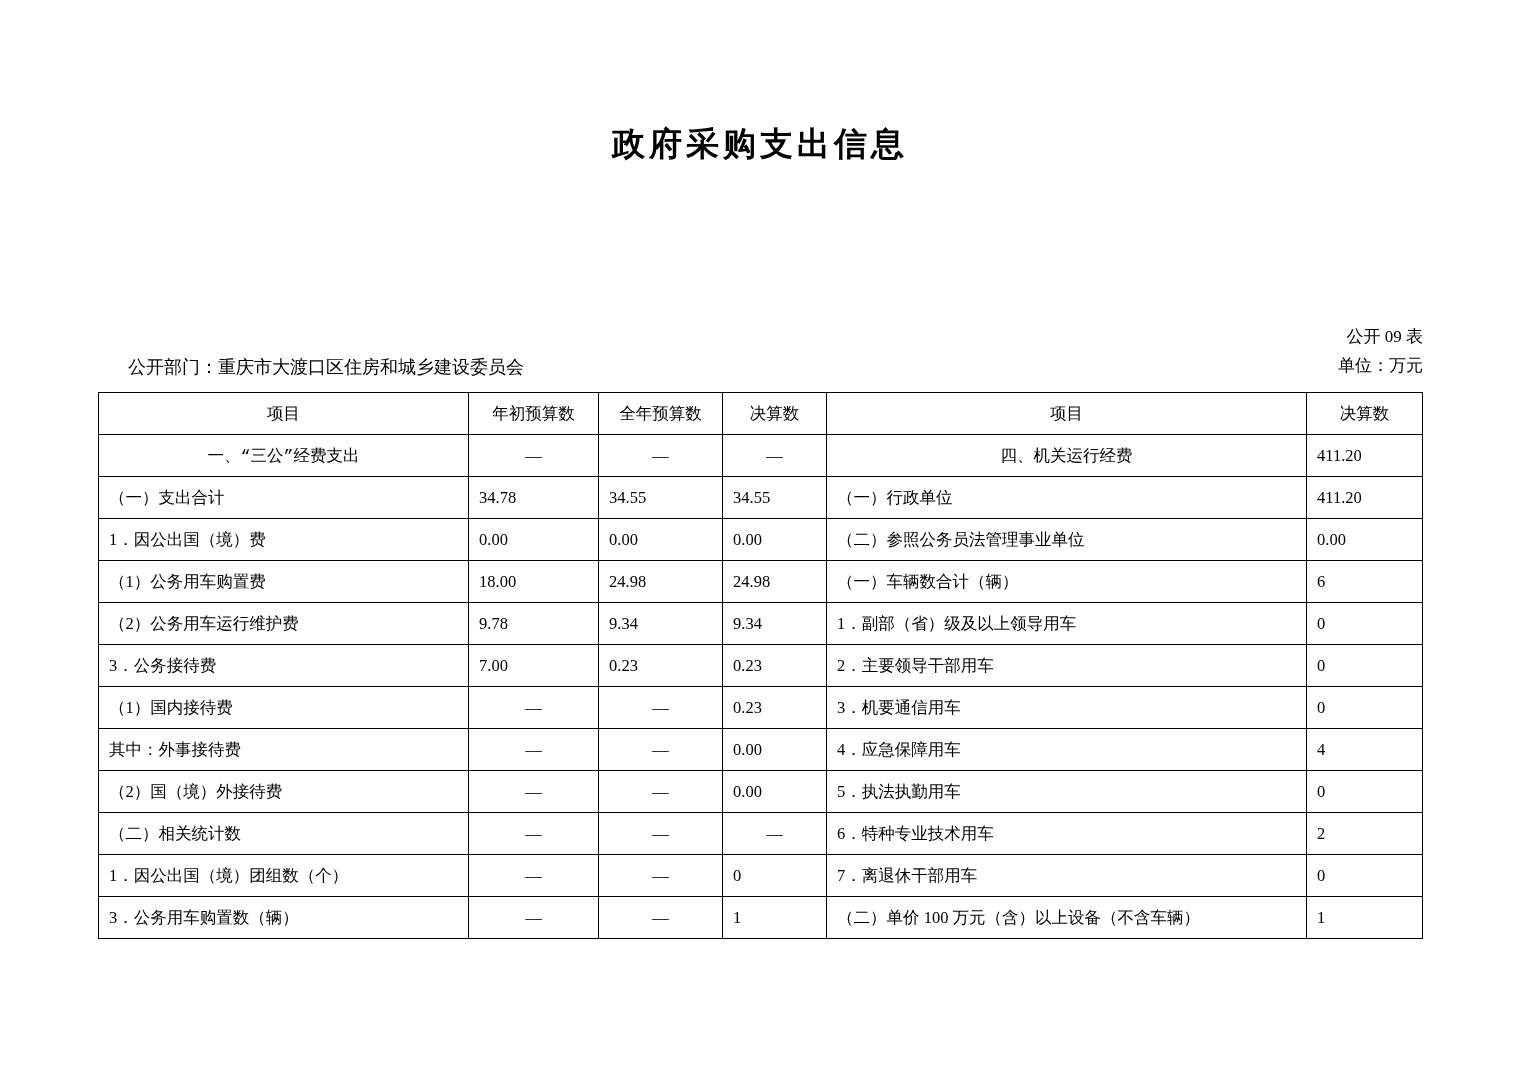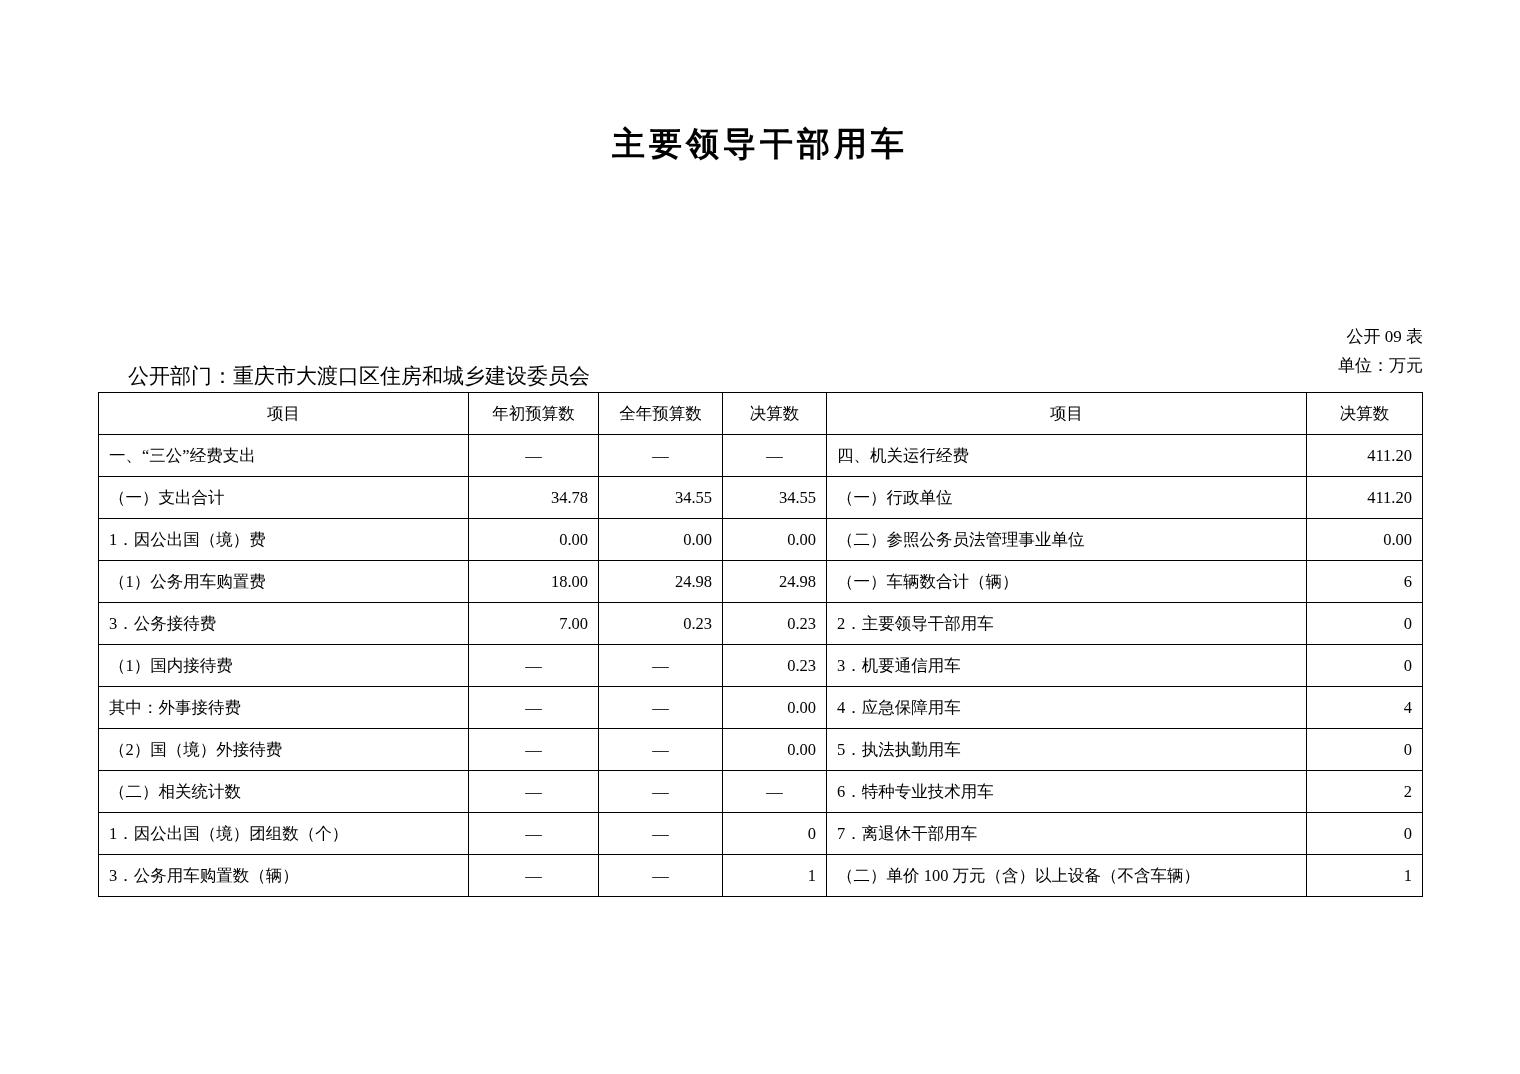--- a/index.html
+++ b/index.html
@@ -33,22 +33,22 @@
     position: absolute;
     right: 97px;
     top: 200px;
     text-align: right;
     font-size: 17px;
     line-height: 29px;
   }
   .meta-left {
     position: absolute;
     left: 128px;
-    top: 240px;
-    font-size: 21px;
+    top: 233px;
+    font-size: 18px;
   }
   table.main {
     position: absolute;
     left: 98px;
     top: 270px;
     border-collapse: collapse;
     width: 1324px;
     table-layout: fixed;
   }
   table.main td, table.main th {
@@ -67,43 +67,44 @@
   col.c4 { width: 480px; }
   col.c5 { width: 116px; }
 
   .hdr {
     text-align: center;
     font-weight: bold;
     font-family: "Liberation Sans", "DejaVu Sans", sans-serif;
     font-size: 16.5px;
   }
   .num {
-    text-align: right;
+    text-align: left;
   }
   .dash {
     text-align: center;
   }
   .lbl {
     text-align: left;
   }
   .bold {
     font-weight: bold;
-    font-family: Liberation Serif, serif;
+    font-family: Liberation Mono, monospace;
+    text-align: center;
   }
   .i1 { padding-left: 10px; }
   .i2 { padding-left: 26px; margin-left: 28px; }
   .i3 { padding-left: 42px; margin-left: 16px; }
   .i4 { padding-left: 60px; }
 </style>
 </head>
 <body>
 
 <div class="page">
 
-  <div class="doc-title">主要领导干部用车</div>
+  <div class="doc-title">政府采购支出信息</div>
 
   <div class="meta-right">
     <div>公开 09 表</div>
     <div>单位：万元</div>
   </div>
 
   <div class="meta-left">公开部门：重庆市大渡口区住房和城乡建设委员会</div>
 
   <table class="main">
     <colgroup>
@@ -151,20 +152,28 @@
         </tr>
         <tr>
           <td class="lbl i3">（1）公务用车购置费</td>
           <td class="num">18.00</td>
           <td class="num">24.98</td>
           <td class="num">24.98</td>
           <td class="lbl i1">（一）车辆数合计（辆）</td>
           <td class="num">6</td>
         </tr>
         <tr>
+          <td class="lbl i3">（2）公务用车运行维护费</td>
+          <td class="num">9.78</td>
+          <td class="num">9.34</td>
+          <td class="num">9.34</td>
+          <td class="lbl i2">1．副部（省）级及以上领导用车</td>
+          <td class="num">0</td>
+        </tr>
+        <tr>
           <td class="lbl i2">3．公务接待费</td>
           <td class="num">7.00</td>
           <td class="num">0.23</td>
           <td class="num">0.23</td>
           <td class="lbl i2">2．主要领导干部用车</td>
           <td class="num">0</td>
         </tr>
         <tr>
           <td class="lbl i3">（1）国内接待费</td>
           <td class="dash">—</td>

